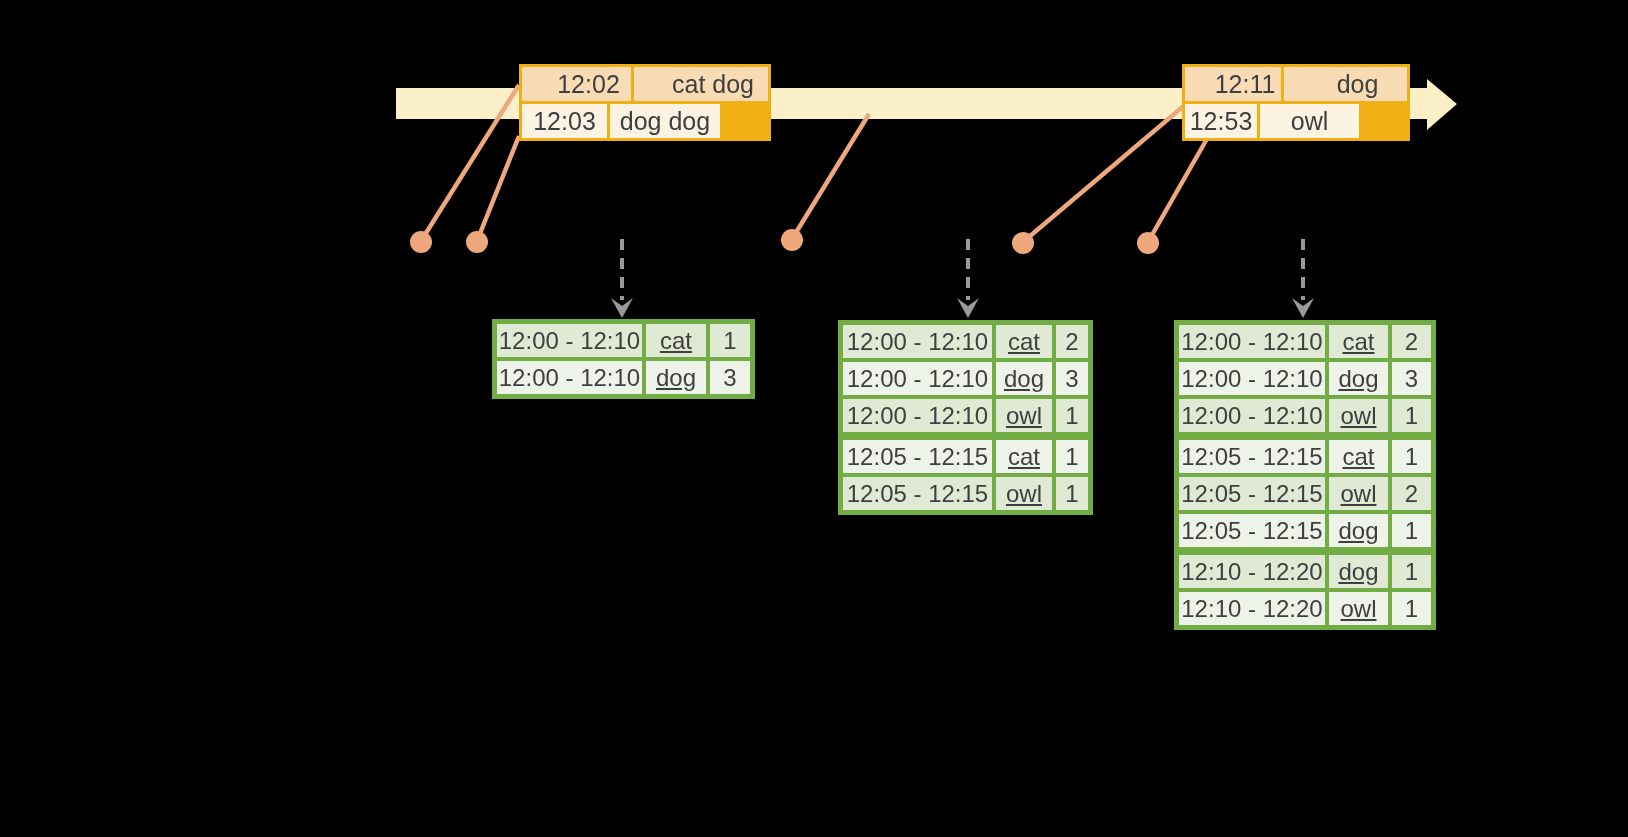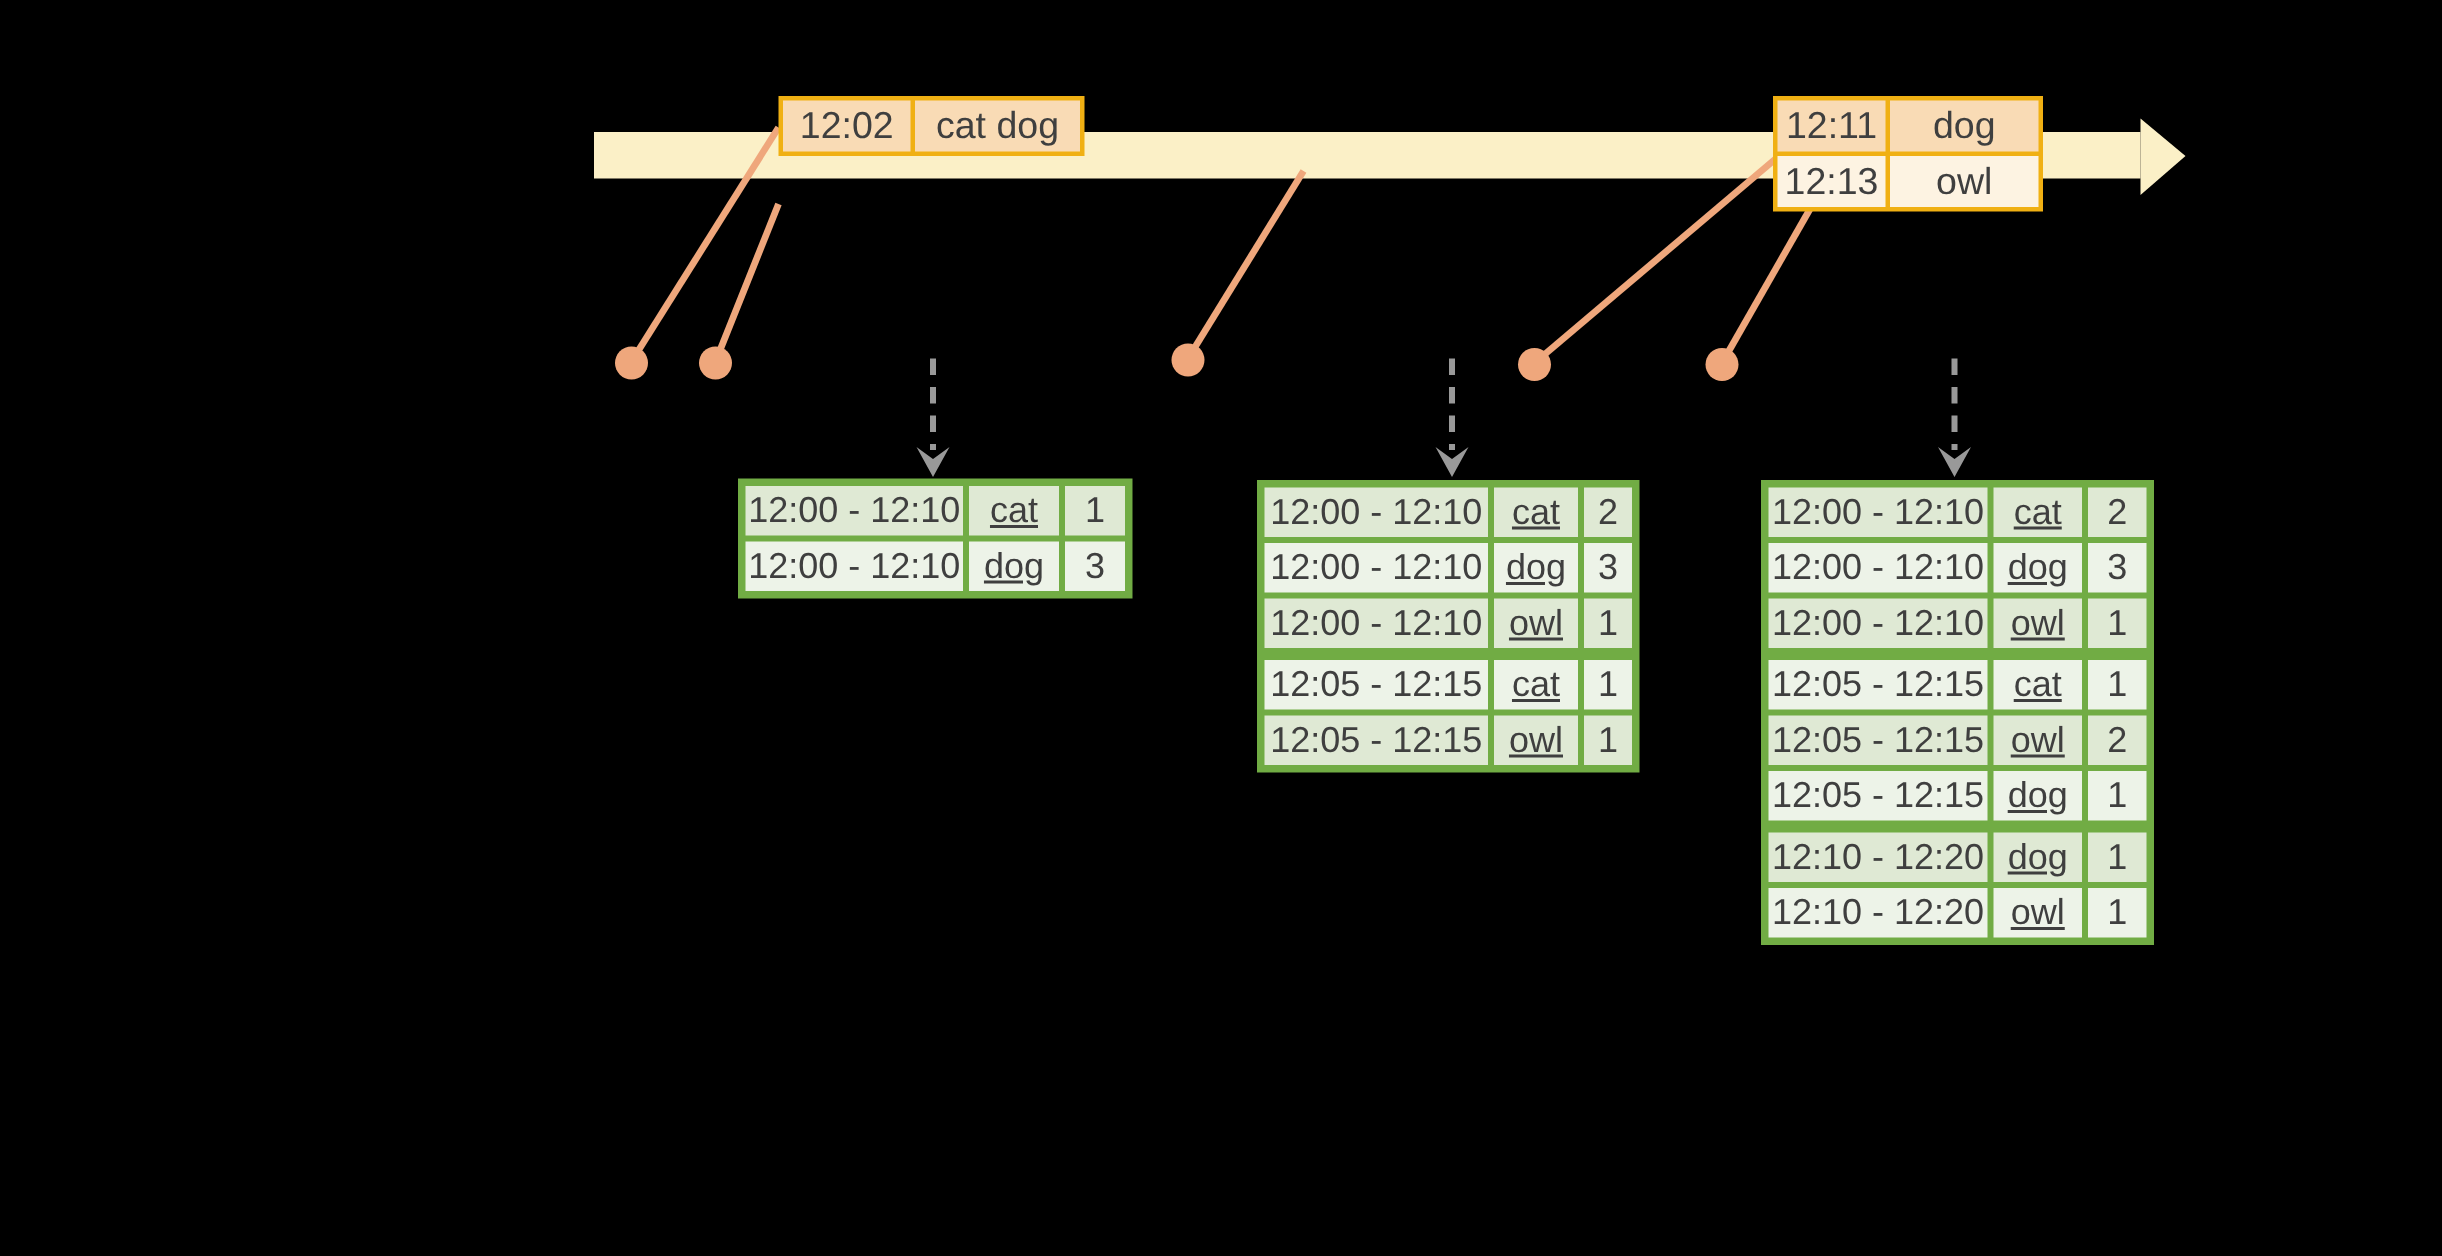--- a/index.html
+++ b/index.html
@@ -8,21 +8,21 @@
     overflow:hidden; font-family:"Liberation Sans", sans-serif;
   }
   svg.overlay { position:absolute; left:0; top:0; }
 
   
   .etable { position:absolute; background:#F0B013; padding:3px;
             display:flex; flex-direction:column; gap:3px; }
   .erow  { display:flex; gap:3px; }
   .ecell { height:34px; display:flex; align-items:center; justify-content:center;
            font-size:25px; color:#3F3F3F; white-space:nowrap; }
-  .erow.r-dark  .ecell { background:#F9DBB5; }
+  .erow.r-dark  .ecell { background:#F9DBB5;padding-left:24px; }
   .erow.r-light .ecell { background:#FDF3E2; }
   .ecell.time  { width:var(--tc); }
   .ecell.words { width:var(--wc); }
 
   
   .gtable { position:absolute; background:#71AC44; padding:5px;
             display:flex; flex-direction:column; gap:4px; }
   .grow  { display:flex; gap:4px; }
   .grow.gsep { margin-top:4px; }
   .gcell { height:33px; display:flex; align-items:center; justify-content:center;
@@ -69,30 +69,34 @@
       <polygon points="957,298 968,318 979,298 968,306"></polygon>
       <polygon points="1292,298 1303,318 1314,298 1303,306"></polygon>
     </g>
   </svg>
 
   <div class="etable" style="left:519px; top:64px; --tc:85px; --wc:110px;">
     <div class="erow r-dark">
       <div class="ecell time">12:02</div>
       <div class="ecell words">cat dog</div>
     </div>
+    <div class="erow r-light">
+      <div class="ecell time">12:03</div>
+      <div class="ecell words">dog dog</div>
+    </div>
   </div>
 
 
   <div class="etable" style="left:1182px; top:64px; --tc:72px; --wc:99px;">
     <div class="erow r-dark">
       <div class="ecell time">12:11</div>
       <div class="ecell words">dog</div>
     </div>
     <div class="erow r-light">
-      <div class="ecell time">12:13</div>
+      <div class="ecell time">12:53</div>
       <div class="ecell words">owl</div>
     </div>
   </div>
 
   <div class="gtable" style="left:492px; top:319px; --c1:145px; --c2:60px; --c3:40px;">
     <div class="grow">
       <div class="gcell window">12:00 - 12:10</div>
       <div class="gcell word">cat</div>
       <div class="gcell count">1</div>
     </div>

